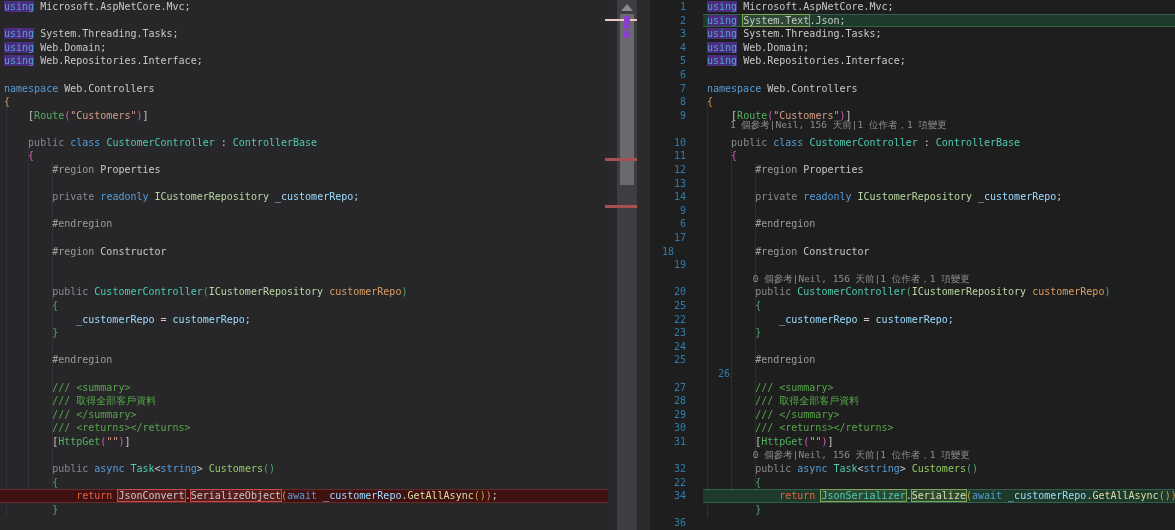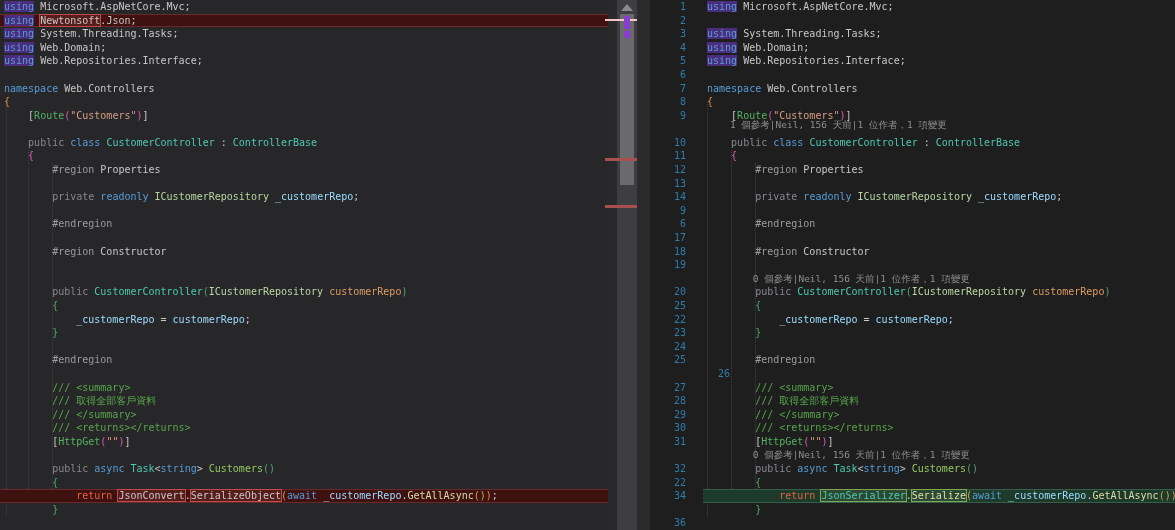--- a/index.html
+++ b/index.html
@@ -53,21 +53,20 @@
   #mark-del2{left:-12px;top:205px;width:32px;height:3px;background:var(--mark-red);}
 </style>
 </head>
 <body>
 
 <div class="pane" id="left-pane">
   <div class="guide" style="left:6px;top:102px;height:415px;"></div>
   <div class="guide" style="left:28px;top:150px;height:353px;"></div>
   <div class="guide" style="left:52px;top:163px;height:326px;"></div>
 <div class="row" style="top: 0px;"><span class="kw occ">using</span><span class="txt"> Microsoft.AspNetCore.Mvc;</span></div>
-    <div class="row del" style="top: 13.59px;"><span class="kw occ">using</span><span class="txt"> </span><span class="txt boxd">Newtonsoft</span><span class="txt">.Json;</span></div>
     <div class="row" style="top: 27.18px;"><span class="kw occ">using</span><span class="txt"> System.Threading.Tasks;</span></div>
     <div class="row" style="top: 40.77px;"><span class="kw occ">using</span><span class="txt"> Web.Domain;</span></div>
     <div class="row" style="top: 54.36px;"><span class="kw occ">using</span><span class="txt"> Web.Repositories.Interface;</span></div>
     <div class="row" style="top: 81.54px;"><span class="kw">namespace</span><span class="txt"> Web.Controllers</span></div>
     <div class="row" style="top: 95.13px;"><span class="br1">{</span></div>
     <div class="row" style="top: 108.72px;"><span class="txt">    [</span><span class="attr">Route</span><span class="br2">(</span><span class="str">"Customers"</span><span class="br2">)</span><span class="txt">]</span></div>
     <div class="row" style="top: 135.9px;"><span class="txt">    </span><span class="acc">public</span><span class="txt"> </span><span class="kw">class</span><span class="txt"> </span><span class="type">CustomerController</span><span class="txt"> : </span><span class="type">ControllerBase</span></div>
     <div class="row" style="top: 149.49px;"><span class="txt">    </span><span class="br2">{</span></div>
     <div class="row" style="top: 163.08px;"><span class="txt">        </span><span class="pre">#region</span><span class="txt"> Properties</span></div>
     <div class="row" style="top: 190.26px;"><span class="txt">        </span><span class="acc">private</span><span class="txt"> </span><span class="kw">readonly</span><span class="txt"> </span><span class="iface">ICustomerRepository</span><span class="txt"> </span><span class="var">_customerRepo</span><span class="txt">;</span></div>
@@ -104,20 +103,21 @@
 <div id="divider"></div>
 
 <div class="pane" id="right-pane">
   <div class="guide" style="left:57px;top:102px;height:415px;"></div>
   <div class="guide" style="left:81px;top:150px;height:353px;"></div>
   <div class="guide" style="left:105px;top:163px;height:326px;"></div>
   <div id="right-gutter"></div>
 <div class="num" style="top: 0px;">1</div>
     <div class="row" style="top: 0px;"><span class="kw occ">using</span><span class="txt"> Microsoft.AspNetCore.Mvc;</span></div>
     <div class="num" style="top: 13.59px;">2</div>
+    <div class="row add" style="top: 13.59px;"><span class="kw occ">using</span><span class="txt"> </span><span class="txt boxa">System.Text</span><span class="txt">.Json;</span></div>
     <div class="num" style="top: 27.18px;">3</div>
     <div class="row" style="top: 27.18px;"><span class="kw occ">using</span><span class="txt"> System.Threading.Tasks;</span></div>
     <div class="num" style="top: 40.77px;">4</div>
     <div class="row" style="top: 40.77px;"><span class="kw occ">using</span><span class="txt"> Web.Domain;</span></div>
     <div class="num" style="top: 54.36px;">5</div>
     <div class="row" style="top: 54.36px;"><span class="kw occ">using</span><span class="txt"> Web.Repositories.Interface;</span></div>
     <div class="num" style="top: 67.95px;">6</div>
     <div class="row" style="top: 67.95px;"></div>
     <div class="num" style="top: 81.54px;">7</div>
     <div class="row" style="top: 81.54px;"><span class="kw">namespace</span><span class="txt"> Web.Controllers</span></div>
@@ -135,21 +135,21 @@
     <div class="num" style="top: 176.67px;">13</div>
     <div class="row" style="top: 176.67px;"></div>
     <div class="num" style="top: 190.26px;">14</div>
     <div class="row" style="top: 190.26px;"><span class="txt">        </span><span class="acc">private</span><span class="txt"> </span><span class="kw">readonly</span><span class="txt"> </span><span class="iface">ICustomerRepository</span><span class="txt"> </span><span class="var">_customerRepo</span><span class="txt">;</span></div>
     <div class="num" style="top: 203.85px;">9</div>
     <div class="row" style="top: 203.85px;"></div>
     <div class="num" style="top: 217.44px;">6</div>
     <div class="row" style="top: 217.44px;"><span class="txt">        </span><span class="pre">#endregion</span></div>
     <div class="num" style="top: 231.03px;">17</div>
     <div class="row" style="top: 231.03px;"></div>
-    <div class="num" style="top: 244.62px;">18</div>
+    <div class="num" style="top: 244.62px; text-align: center;">18</div>
     <div class="row" style="top: 244.62px;"><span class="txt">        </span><span class="pre">#region</span><span class="txt"> Constructor</span></div>
     <div class="num" style="top: 258.21px;">19</div>
     <div class="row" style="top: 258.21px;"></div>
     <div class="row" style="top: 271.79px;"><span class="lens">        0 個參考|Neil, 156 天前|1 位作者，1 項變更</span></div>
     <div class="num" style="top: 285.38px;">20</div>
     <div class="row" style="top: 285.38px;"><span class="txt">        </span><span class="acc">public</span><span class="txt"> </span><span class="type">CustomerController</span><span class="br3">(</span><span class="iface">ICustomerRepository</span><span class="txt"> </span><span class="param">customerRepo</span><span class="br3">)</span></div>
     <div class="num" style="top: 298.97px;">25</div>
     <div class="row" style="top: 298.97px;"><span class="txt">        </span><span class="br3">{</span></div>
     <div class="num" style="top: 312.56px;">22</div>
     <div class="row" style="top: 312.56px;"><span class="txt">            </span><span class="var">_customerRepo</span><span class="txt"> = </span><span class="var">customerRepo</span><span class="txt">;</span></div>

